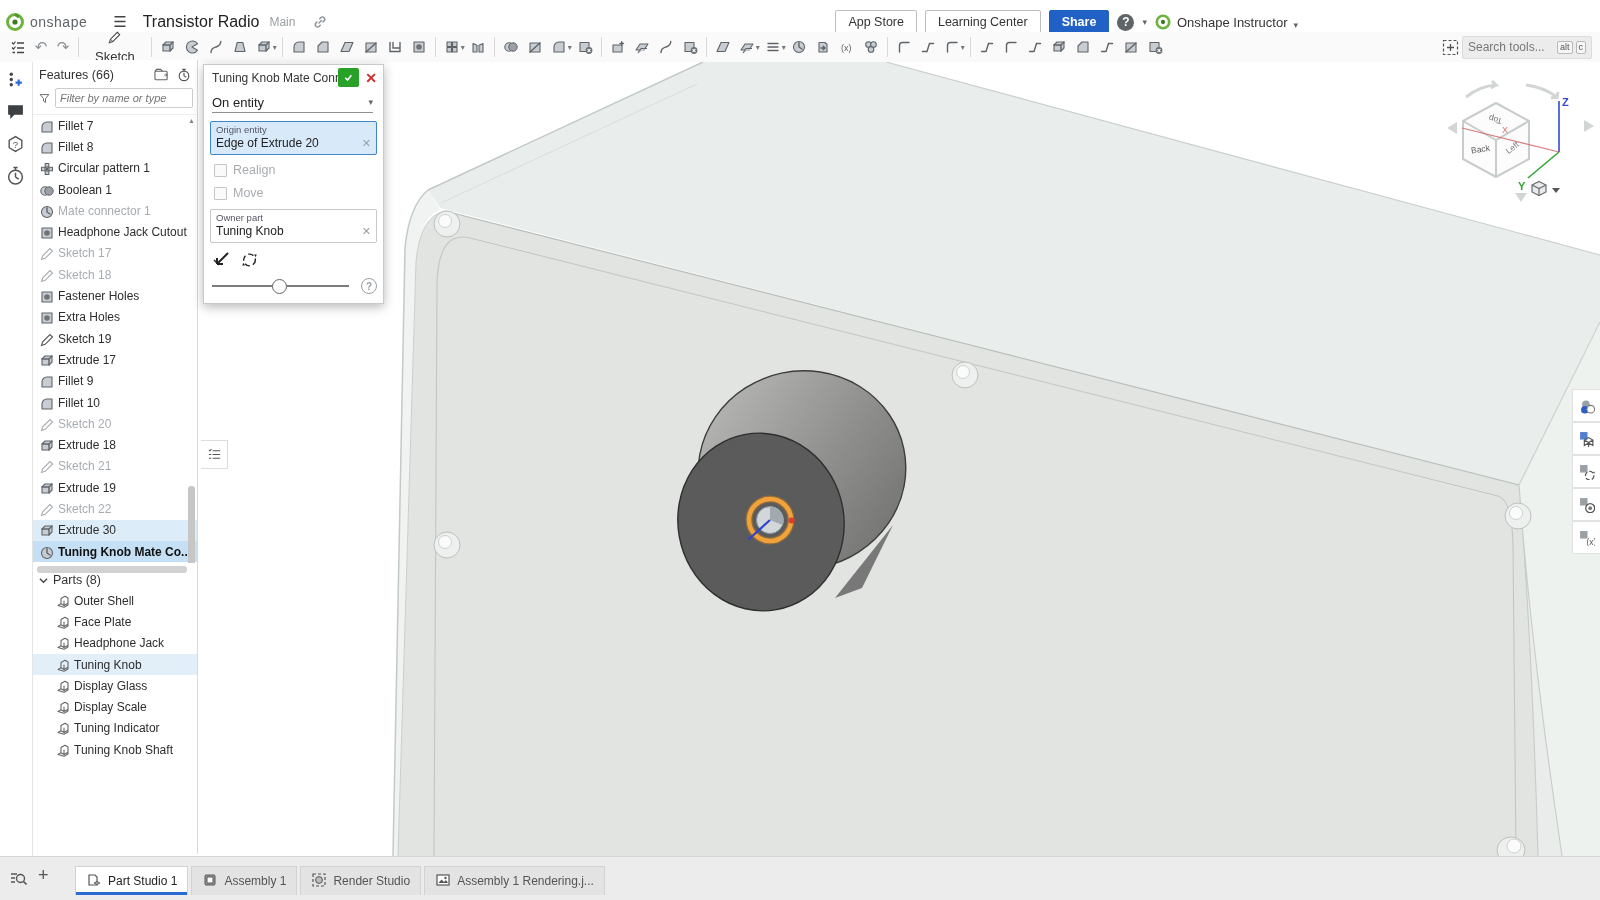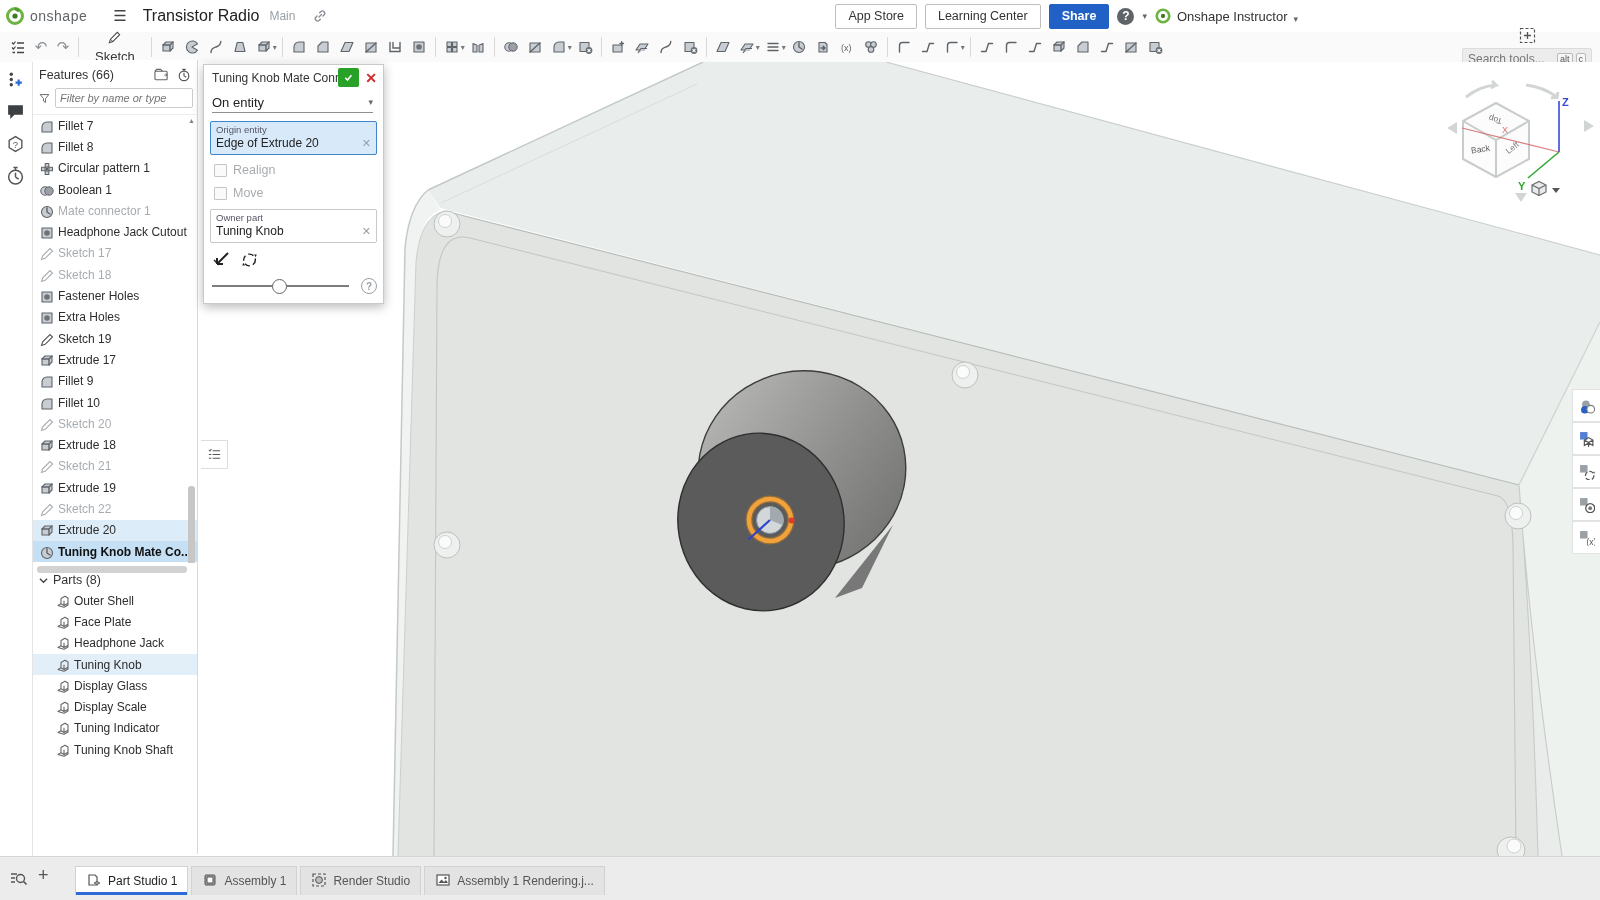--- a/index.html
+++ b/index.html
@@ -1,38 +1,38 @@
 <!DOCTYPE html>
 <html><head>
 <meta charset="utf-8">
 <style>
   html,body{margin:0;padding:0;width:1600px;height:900px;overflow:hidden;background:#fff;
     font-family:"Liberation Sans",sans-serif;-webkit-font-smoothing:antialiased;color:#333;}
   
-  #topbar{position:absolute;left:0;top:0;width:1308px;height:32px;background:#fff;border-bottom:7px solid #b91c1c;display:flex;align-items:center;}
+  #topbar{position:absolute;left:0;top:6px;width:1308px;height:32px;background:#fff;border-bottom:7px solid #b91c1c;display:flex;align-items:center;}
   #logo-ic{margin-left:6px;width:18px;height:18px;}
   #logo-text{margin-left:6px;font-size:14px;color:#5f6468;letter-spacing:.5px;}
   #hamburger{margin-left:26px;font-size:15px;color:#444;cursor:pointer;}
   #doc-title{margin-left:16px;font-size:16px;font-weight:normal;color:#222;}
   #branch{margin-left:10px;font-size:12px;color:#9aa0a4;}
   #share-link-ic{margin-left:18px;}
   #topbar-right{margin-left:auto;display:flex;align-items:center;margin-right:10px;gap:8px;}
   .tb-btn{height:23px;padding:0 12px;border:1px solid #bdbdbd;border-radius:2px;background:#fff;font-size:12.5px;color:#333;display:flex;align-items:center;cursor:pointer;}
   .tb-btn.primary{background:#2160c4;border-color:#2160c4;color:#fff;font-weight:bold;}
   .help-circle{width:17px;height:17px;border-radius:50%;background:#5f6468;color:#fff;font-size:12px;font-weight:bold;display:flex;align-items:center;justify-content:center;}
   .caret{font-size:9px;color:#666;}
   #account{display:flex;align-items:flex-end;gap:6px;font-size:13px;color:#333;cursor:pointer;}
   
   #toolbar{position:absolute;left:0;top:32px;width:1600px;height:30px;background:#fafafa;border-bottom:1px solid #d7d7d7;display:flex;align-items:center;}
   .ti{width:24px;height:24px;display:flex;align-items:center;justify-content:center;border-radius:2px;cursor:pointer;flex:0 0 auto;}
   .tdiv{width:1px;height:20px;background:#d9d9d9;margin:0 4px;flex:0 0 auto;}
   .tcaret{font-size:8px;color:#777;margin:0 1px 0 -3px;cursor:pointer;flex:0 0 auto;}
   #undo,#redo{font-size:15px;color:#8a8f94;width:22px;text-align:center;cursor:pointer;}
   #sketch-btn{display:flex;align-items:center;gap:4px;margin:0 6px;padding:2px 6px;border-radius:2px;cursor:pointer;font-size:13px;color:#333;flex-direction:column;}
-  #toolbar-right{margin-left:auto;display:flex;align-items:center;margin-right:8px;gap:0;flex-direction:column;}
+  #toolbar-right{margin-left:auto;display:flex;align-items:center;margin-right:8px;gap:0;}
   #search-box{width:118px;height:21px;background:#ececec;border:1px solid #dcdcdc;border-radius:2px;display:flex;align-items:center;padding:0 5px;font-size:12px;color:#777;}
   #search-box .kbd{border:1px solid #b9b9b9;background:#f6f6f6;border-radius:2px;font-size:9px;color:#555;padding:0 2px;margin-left:3px;line-height:11px;}
   
   #rail{position:absolute;left:0;top:62px;width:33px;height:794px;background:#fff;border-right:1px solid #e4e4e4;display:flex;flex-direction:column;align-items:center;padding-top:8px;gap:12px;box-sizing:border-box;}
   .rail-ic{width:20px;height:20px;cursor:pointer;}
   
   #fpanel{position:absolute;left:33px;top:60px;width:165px;height:794px;background:#fff;border-right:1px solid #d9d9d9;box-sizing:border-box;}
   #fp-head{display:flex;align-items:center;padding:8px 6px 4px 6px;font-size:12.5px;color:#333;}
   #fp-head .sp{margin-left:auto;display:flex;gap:8px;}
   #fp-filter{display:flex;align-items:center;padding:2px 4px 6px 6px;border-bottom:1px solid #eee;}
@@ -556,21 +556,21 @@
           <span class="fic" style="color: rgb(167, 172, 177);"><svg width="16" height="16" viewBox="0 0 16 16">
               <path d="M2.5,13.5 l1.2,-3.7 7.3,-7.3 2.5,2.5 -7.3,7.3 z" fill="#fff" stroke="currentColor" stroke-width="1.1"></path>
             </svg></span>
           <span>Sketch 22</span>
         </div>
         <div class="frow highlighted">
           <span class="fic" style="color: rgb(85, 85, 85);"><svg width="16" height="16" viewBox="0 0 16 16">
               <path fill="#c7cdd2" stroke="#5f6469" stroke-width="1.1" stroke-linejoin="round" d="M3,12 V6 L6,3 h7 v6 l-3,3 z"></path>
               <path fill="none" stroke="#5f6469" stroke-width="1.4" stroke-linecap="round" d="M3,6 h7 M10,6 l3,-3 M10,6 v6"></path>
             </svg></span>
-          <span>Extrude 20</span>
+          <span>Extrude 30</span>
         </div>
         <div class="frow selected">
           <span class="fic" style="color: rgb(85, 85, 85);"><svg width="16" height="16" viewBox="0 0 16 16">
               <circle cx="8" cy="8" r="5.5" fill="#c7cdd2" stroke="#5f6469" stroke-width="1.1" stroke-linejoin="round"></circle>
               <path fill="none" stroke="#5f6469" stroke-width="1.4" stroke-linecap="round" d="M8,8 V3.8 M8,8 l3,2"></path>
             </svg></span>
           <span>Tuning Knob Mate Co...</span>
         </div>
       </div>
     <div id="vsb"></div>

